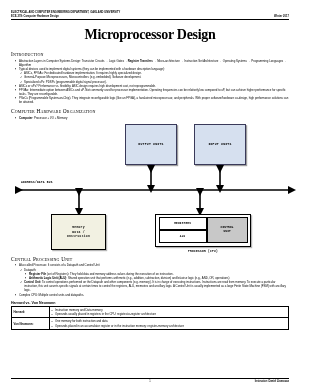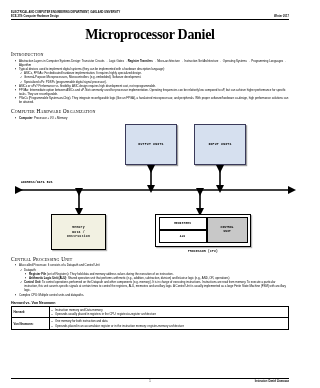--- a/index.html
+++ b/index.html
@@ -106,21 +106,21 @@
 
   <div class="hdr">
     <div>ELECTRICAL AND COMPUTER ENGINEERING DEPARTMENT, OAKLAND UNIVERSITY</div>
     <div class="hdr-row2">
       <div>ECE-378: Computer Hardware Design</div>
       <div>Winter 2017</div>
     </div>
     <div class="hdr-rule"></div>
   </div>
 
-  <div class="title">Microprocessor Daniel</div>
+  <div class="title">Microprocessor Design</div>
 
   <h2 class="sec">Introduction</h2>
   <ul id="intro-list">
       <li class="l1"><span class="bullet">▪</span><span><span>Abstraction Layers in Computer Systems Design: Transistor Circuits → Logic Gates →</span><b>Register Transfers</b><span> → Micro-architecture → Instruction Set Architecture → Operating Systems → Programming Languages → Algorithm</span></span></li>
       <li class="l1"><span class="bullet">▪</span><span><span>Typical devices used to implement digital systems (they can be implemented with a hardware description language):</span></span></li>
       <li class="l2"><span class="bullet">✓</span><span><span>ASICs, FPGAs: For dedicated hardware implementation. It requires highly specialized design.</span></span></li>
       <li class="l2"><span class="bullet">✓</span><span><span>General-Purpose Microprocessors, Microcontrollers (e.g. embedded). Software development.</span></span></li>
       <li class="l2"><span class="bullet">✓</span><span><span>Specialized uPs: PDSPs (programmable digital signal processor).</span></span></li>
       <li class="l1"><span class="bullet">▪</span><span><span>ASICs or uPs? Performance vs. flexibility. ASIC design requires high development cost, not reprogrammable.</span></span></li>
       <li class="l1"><span class="bullet">▪</span><span><span>FPGAs: Intermediate option between ASICs and uP. Not commonly used for processor implementation. Operating frequencies can be relatively low compared to uP, but can achieve higher performance for specific tasks. They are reconfigurable.</span></span></li>

